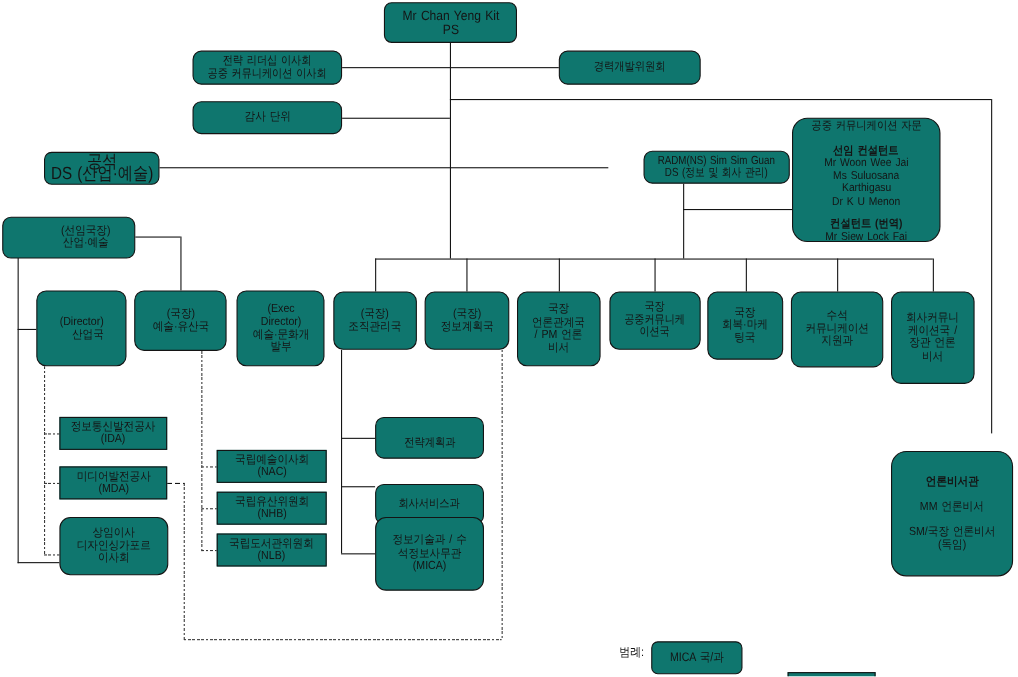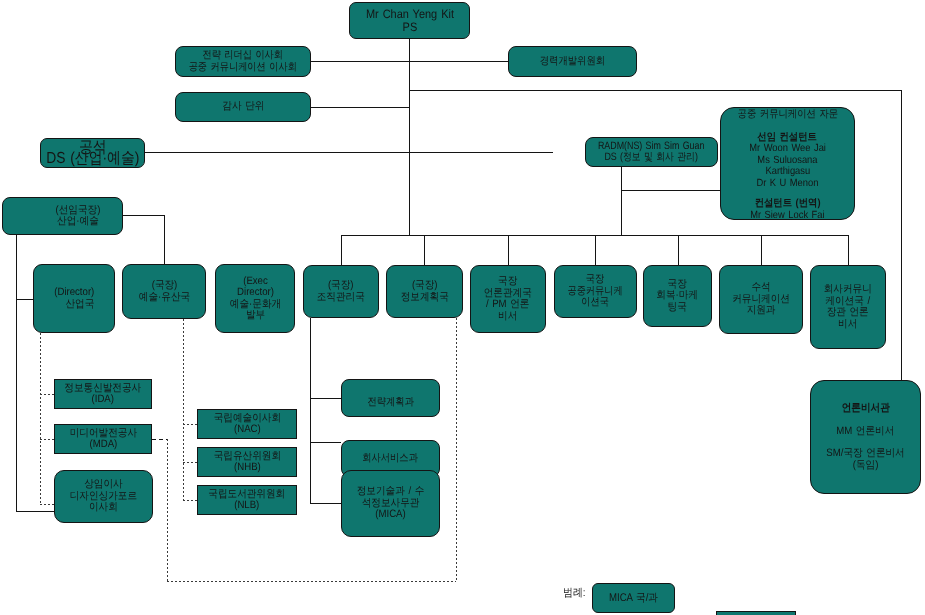--- a/index.html
+++ b/index.html
@@ -180,21 +180,21 @@
       <span class="txt" style="transform: scaleX(0.87); margin-top: 10px;">전략계획과</span>
     </div>
     <div class="node" style="left: 341px; top: 440px; width: 99px; height: 37px; font-size: 10.7px; line-height: 11.5px; border-radius: 8px; font-weight: normal;">
       <span class="txt" style="transform: scaleX(0.87);">회사서비스과</span>
     </div>
     <div class="node" style="left: 341px; top: 470px; width: 99px; height: 67px; font-size: 10.7px; line-height: 11.5px; border-radius: 10px; font-weight: normal;">
       <span class="txt">정보기술과 / 수
 석정보사무관
 (MICA)</span>
     </div>
-    <div class="node" style="left: 810px; top: 380px; width: 111px; height: 114px; font-size: 10.7px; line-height: 11.5px; border-radius: 14px; font-weight: normal;">
+    <div class="node" style="left: 810px; top: 410px; width: 111px; height: 114px; font-size: 10.7px; line-height: 11.5px; border-radius: 14px; font-weight: normal;">
       <div class="multi">
         <div class="txt" style="font-weight: bold;">언론비서관</div>
         <div style="height: 11px;"></div>
         <div class="txt">MM 언론비서</div>
         <div style="height: 11px;"></div>
         <div class="txt" style="white-space: pre-line;">SM/국장 언론비서
 (독임)</div>
       </div>
     </div>
     <div class="legend-label" style="left: 563px; top: 588px;">

